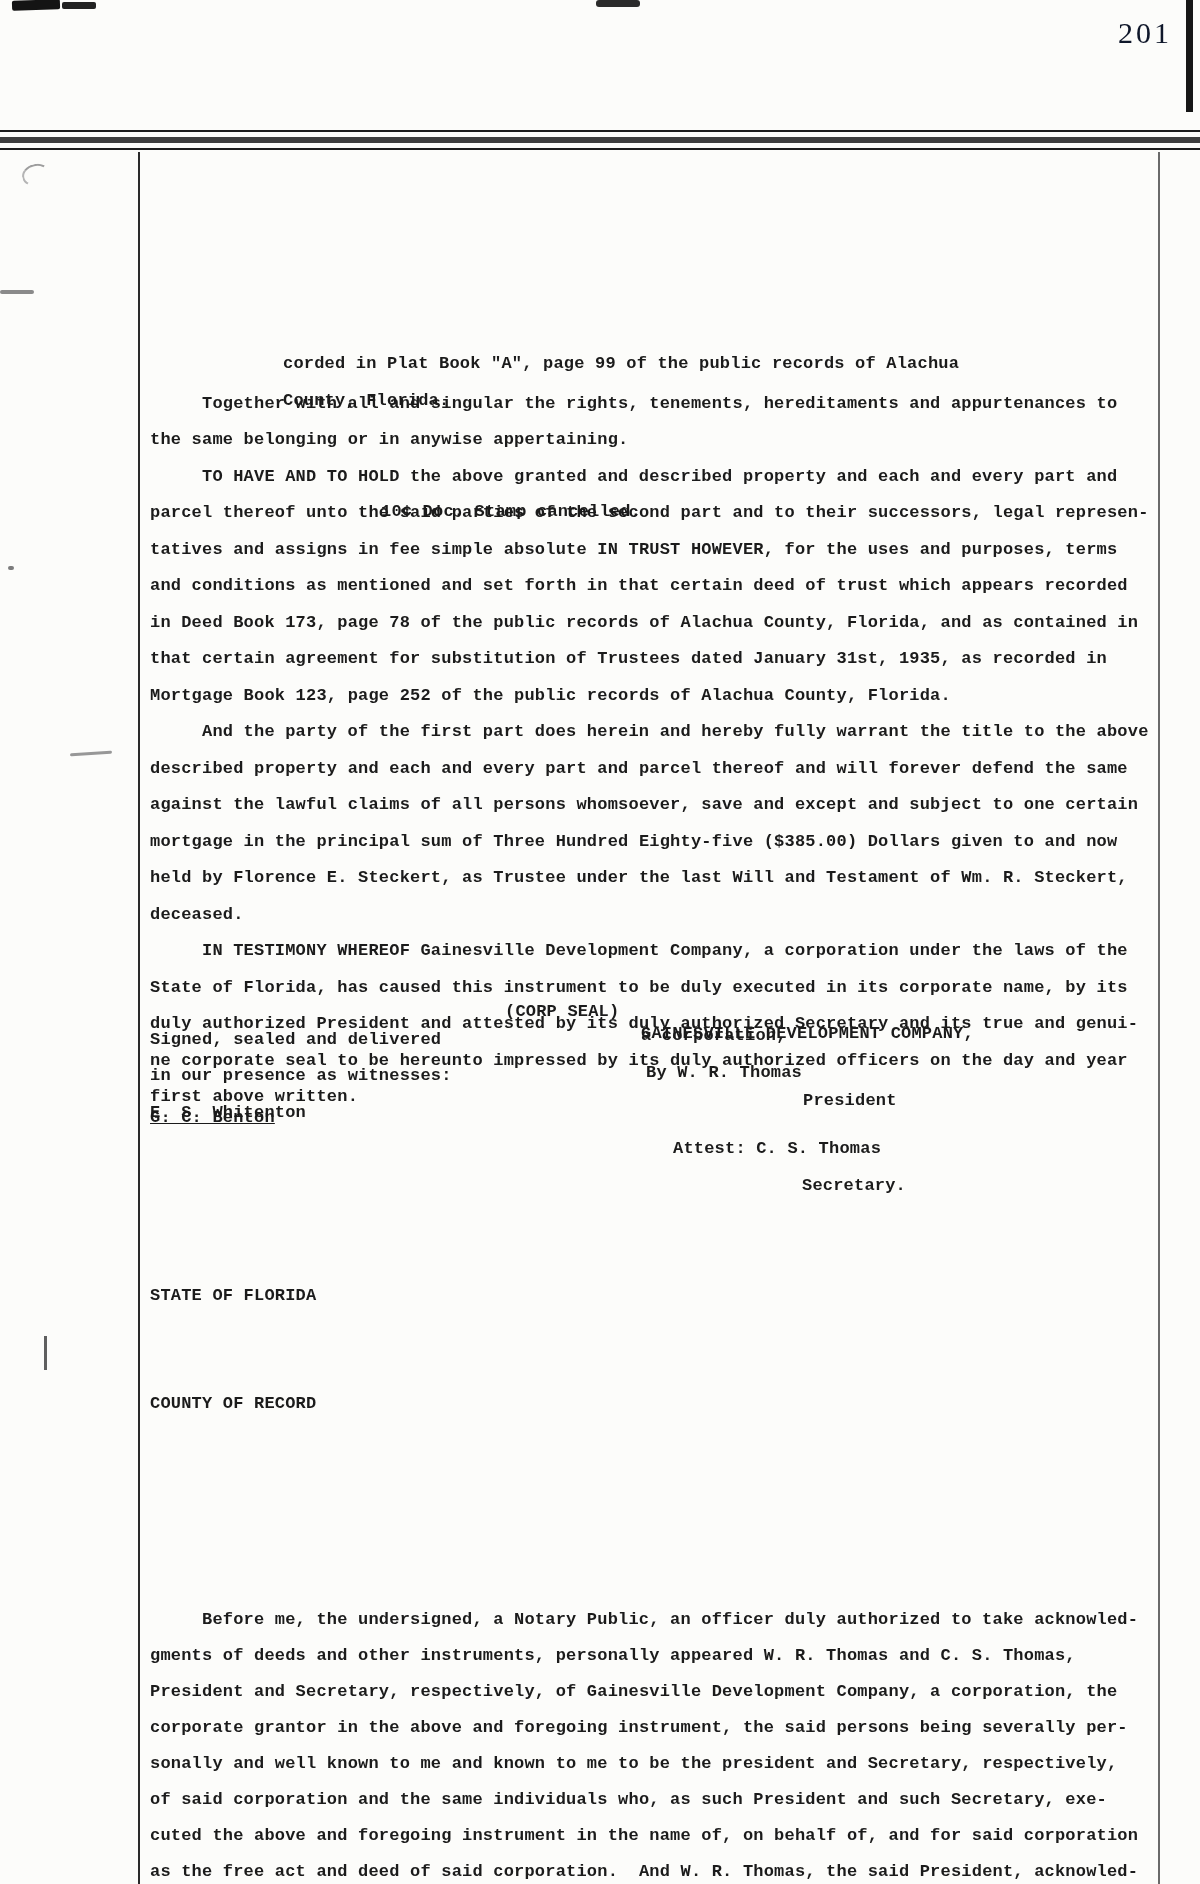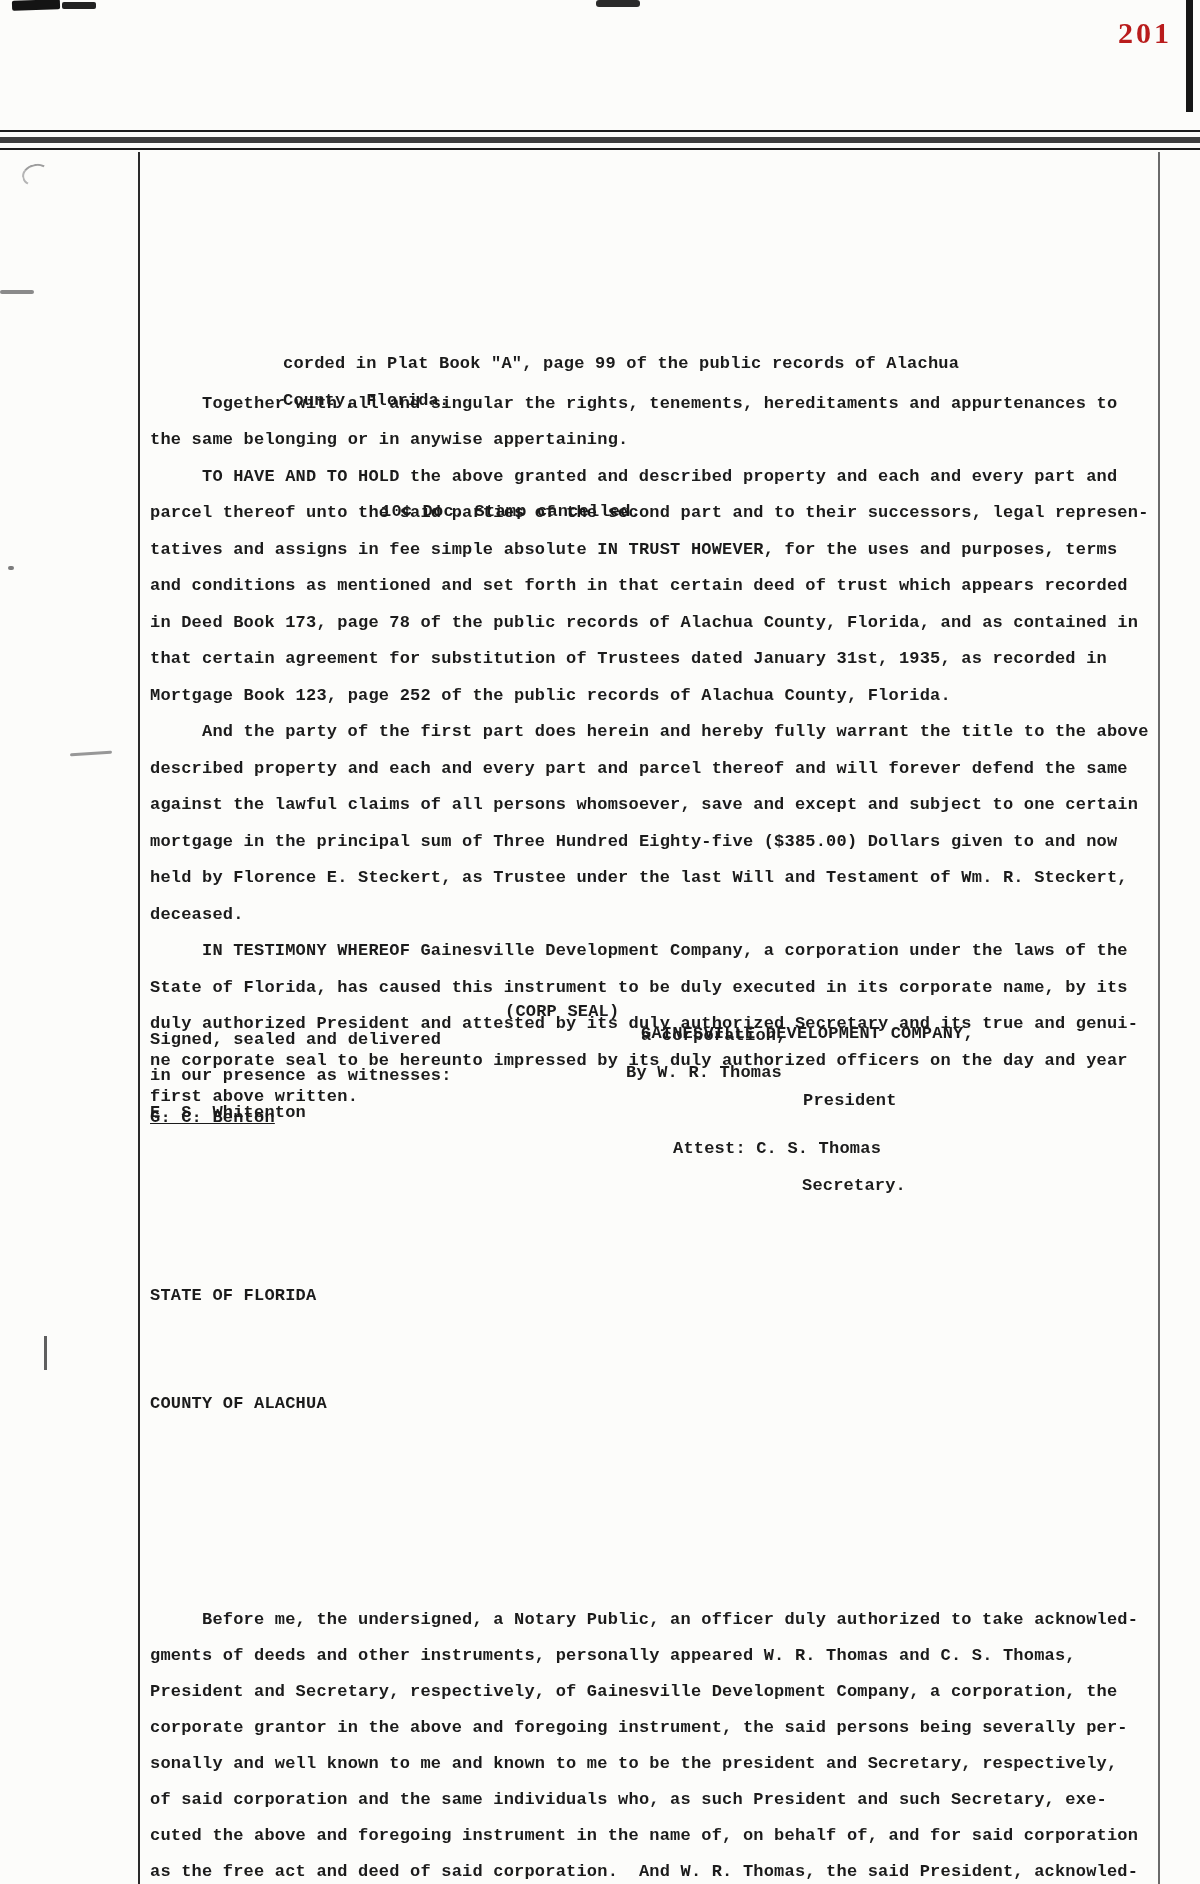--- a/index.html
+++ b/index.html
@@ -5,21 +5,21 @@
   *{box-sizing:border-box;}
   html,body{margin:0;padding:0;background:#d9d9d9;}
   .page{
     position:relative;width:1200px;height:1884px;margin:0 auto;
     background:#fcfcfa;overflow:hidden;color:#171717;
   }
   .typed{
     font-family:"Liberation Mono","DejaVu Sans Mono",monospace;
     font-weight:bold;font-size:17px;letter-spacing:.2px;white-space:pre;color:#1b1b1b;
   }
-  .serif{font-family:"Liberation Serif","DejaVu Serif",serif;color:#b91c1c;font-weight:bold;}
+  .serif{font-family:"Liberation Serif","DejaVu Serif",serif;color:#0f172a;}
   .header-title{position:absolute;top:54px;left:0;width:1200px;text-align:center;
     font-size:18px;letter-spacing:2.5px;}
   .page-number{position:absolute;top:16px;left:1118px;font-size:30px;letter-spacing:3px;}
   .rule{position:absolute;left:0;width:1200px;background:#1c1c1c;}
   .rule-thin-1{top:130px;height:2px;}
   .rule-thick{top:137px;height:6px;background:#3d3d3d;}
   .rule-thin-2{top:148px;height:2px;}
   .border-left{position:absolute;left:138px;top:152px;width:2px;height:1732px;background:#2a2a2a;}
   .border-right{position:absolute;left:1158px;top:152px;width:2px;height:1732px;background:#6a6a6a;}
   .opening{position:absolute;left:283px;top:160px;line-height:37px;}
@@ -73,28 +73,28 @@
 
   <div class="body-block typed">
     
   <div class="line indent">Together with all and singular the rights, tenements, hereditaments and appurtenances to</div><div class="line">the same belonging or in anywise appertaining.</div><div class="line indent">TO HAVE AND TO HOLD the above granted and described property and each and every part and</div><div class="line">parcel thereof unto the said parties of the second part and to their successors, legal represen-</div><div class="line">tatives and assigns in fee simple absolute IN TRUST HOWEVER, for the uses and purposes, terms</div><div class="line">and conditions as mentioned and set forth in that certain deed of trust which appears recorded</div><div class="line">in Deed Book 173, page 78 of the public records of Alachua County, Florida, and as contained in</div><div class="line">that certain agreement for substitution of Trustees dated January 31st, 1935, as recorded in</div><div class="line">Mortgage Book 123, page 252 of the public records of Alachua County, Florida.</div><div class="line indent">And the party of the first part does herein and hereby fully warrant the title to the above</div><div class="line">described property and each and every part and parcel thereof and will forever defend the same</div><div class="line">against the lawful claims of all persons whomsoever, save and except and subject to one certain</div><div class="line">mortgage in the principal sum of Three Hundred Eighty-five ($385.00) Dollars given to and now</div><div class="line">held by Florence E. Steckert, as Trustee under the last Will and Testament of Wm. R. Steckert,</div><div class="line">deceased.</div><div class="line indent">IN TESTIMONY WHEREOF Gainesville Development Company, a corporation under the laws of the</div><div class="line">State of Florida, has caused this instrument to be duly executed in its corporate name, by its</div><div class="line">duly authorized President and attested by its duly authorized Secretary and its true and genui-</div><div class="line">ne corporate seal to be hereunto impressed by its duly authorized officers on the day and year</div><div class="line">first above written.</div></div>
 
   <div class="sig typed" style="left:505px;top:1002px;">(CORP SEAL)</div>
   <div class="sig typed" style="left:641px;top:1000px;margin-top:24px;">GAINESVILLE DEVELOPMENT COMPANY,</div>
   <div class="sig typed" style="left:150px;top:1030px;">Signed, sealed and delivered</div>
   <div class="sig typed" style="left:641px;top:1026px;">a corporation,</div>
   <div class="sig typed" style="left:150px;top:1066px;">in our presence as witnesses:</div>
-  <div class="sig typed" style="left:626px;top:1063px;">By W. R. Thomas</div>
+  <div class="sig typed" style="left:646px;top:1063px;">By W. R. Thomas</div>
   <div class="sig typed" style="left:803px;top:1091px;">President</div>
   <div class="sig typed" style="left:150px;top:1103px;text-align:center;">E. S. Whitenton</div>
   <div class="sig typed" style="left:150px;top:1108px;text-decoration:underline;">G. C. Benton</div>
   <div class="sig typed" style="left:641px;top:1139px;margin-left:32px;">Attest: C. S. Thomas</div>
   <div class="sig typed" style="left:802px;top:1176px;">Secretary.</div>
 
   <div class="notary-block typed">
     <div class="line">STATE OF FLORIDA</div>
-    <div class="line">COUNTY OF ALACHUA</div>
+    <div class="line">COUNTY OF RECORD</div>
     <div>
       
     <div class="line indent">Before me, the undersigned, a Notary Public, an officer duly authorized to take acknowled-</div><div class="line">gments of deeds and other instruments, personally appeared W. R. Thomas and C. S. Thomas,</div><div class="line">President and Secretary, respectively, of Gainesville Development Company, a corporation, the</div><div class="line">corporate grantor in the above and foregoing instrument, the said persons being severally per-</div><div class="line">sonally and well known to me and known to me to be the president and Secretary, respectively,</div><div class="line">of said corporation and the same individuals who, as such President and such Secretary, exe-</div><div class="line">cuted the above and foregoing instrument in the name of, on behalf of, and for said corporation</div><div class="line">as the free act and deed of said corporation.  And W. R. Thomas, the said President, acknowled-</div></div>
   </div>
 
 </div>
 
 </body></html>

